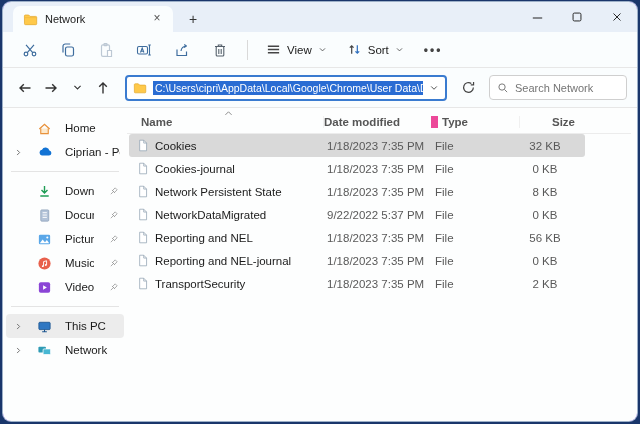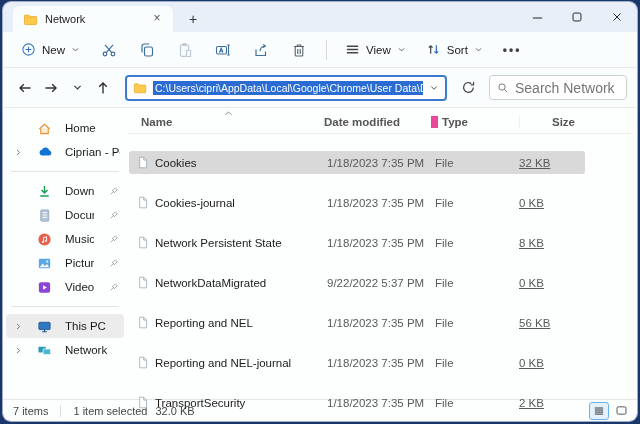--- a/index.html
+++ b/index.html
@@ -36,47 +36,47 @@
     flex:1; height:26px; margin:0 6px 0 8px; border:2px solid #3a7bd0; border-radius:4px;
     background:#fff; display:flex; align-items:center; padding:0 6px; gap:6px; min-width:0;
   }
   .path-selected { font-size:10.5px; color:#fff; background:#2a6cd3; padding:1px 2px; white-space:nowrap; overflow:hidden; }
   .addr-chev { margin-left:auto; }
   .refresh-btn { width:26px; height:26px; display:flex; align-items:center; justify-content:center; }
   .searchbox {
     width:138px; height:25px; border:1px solid #cfcfcf; border-radius:4px; background:#fff;
     display:flex; align-items:center; padding:0 7px; gap:6px; margin-left:6px;
   }
-  .searchbox input { border:none; outline:none; width:100%; font-size:14px; font-family:"Liberation Sans",sans-serif; color:#333; }
+  .searchbox input { border:none; outline:none; width:100%; font-size:11px; font-family:"Liberation Sans",sans-serif; color:#333; }
   .searchbox input::placeholder { color:#757575; }
   
   .main { flex:1; display:flex; min-height:0; background:#fdfefe; }
   .sidebar { width:124px; flex:0 0 auto; padding-top:8px; }
   .sitem { height:24px; display:flex; align-items:center; gap:12px; padding:0 4px 0 6px; font-size:11.5px; color:#1b1b1b; border-radius:4px; margin:0 3px; }
   .sitem .chev { width:12px; display:flex; justify-content:center; }
   .sitem .sicon { width:17px; display:flex; justify-content:center; }
   .sitem .slabel { flex:1; white-space:nowrap; overflow:hidden; }
   .sitem .pin { width:14px; display:flex; justify-content:center; opacity:.75; }
   .sitem.selected { background:#ececec; }
   .sdivider { height:1px; background:#e4e4e4; margin:7px 8px; }
   
   .content { flex:1; min-width:0; padding-top:2px; position:relative; }
   .listheader { display:flex; align-items:center; height:24px; font-size:11.5px; color:#555; position:relative; border-bottom:1px solid #ececec; margin-right:6px;font-weight:bold; }
   .h-name { width:196px; padding-left:14px; }
   .h-date { width:108px; border-left:1px solid #f0f0f0; padding-left:0; }
   .h-type { width:88px; border-left:7px solid #ec4899; padding-left:4px; }
   .h-size { width:62px; border-left:1px solid #f0f0f0; text-align:right; padding-right:6px; }
   .sort-caret { position:absolute; left:96px; top:-2px; }
-  .frow { display:flex; align-items:center; height:23px; font-size:11.5px; margin:17px 0 0 2px; width:456px; border-radius:3px; }
+  .frow { display:flex; align-items:center; height:23px; font-size:11.5px; margin:0 0 0 2px; width:456px; border-radius:3px; }
   .frow.selected { background:#d9d9d9; }
   .f-icon { width:22px; display:flex; justify-content:center; padding-left:4px; }
   .f-name { width:172px; color:#1b1b1b; padding-left:4px; white-space:nowrap; overflow:hidden; }
   .f-date { width:108px; color:#595959; padding-left:4px; }
   .f-type { width:88px; color:#595959; padding-left:4px; }
-  .f-size { width:58px; color:#595959; text-align:left; padding-right:6px;text-decoration:underline; }
+  .f-size { width:58px; color:#595959; text-align:center; padding-right:6px; }
   
   .statusbar { height:22px; border-top:1px solid #e7e7e7; background:#fdfefe; display:flex; align-items:center; font-size:11px; color:#444; padding:0 6px 0 10px; flex:0 0 auto; }
   .st-items { padding-right:12px; }
   .st-sel { border-left:1px solid #dcdcdc; padding-left:12px; }
   .st-size { padding-left:8px; }
   .st-spacer { flex:1; }
   .view-toggle { width:20px; height:18px; display:flex; align-items:center; justify-content:center; border-radius:3px; margin-left:2px; }
   .view-toggle.active { border:1px solid #6cb2e8; background:#e3f1fb; }
   svg { display:block; }
 </style>
@@ -111,34 +111,20 @@
       </div>
       <div class="win-btn">
         <svg width="14" height="14" viewBox="0 0 16 16">
             <path d="M4 4l8 8M12 4l-8 8" stroke="#222" stroke-width="1.1"></path>
           </svg>
       </div>
     </div>
   </div>
 
   <div class="toolbar">
-    <button class="tbtn">
-      <span>
-          <svg width="15" height="15" viewBox="0 0 16 16">
-            <circle cx="8" cy="8" r="6" fill="none" stroke="#2f6fbe" stroke-width="1.1"></circle>
-            <path d="M8 5v6M5 8h6" stroke="#2f6fbe" stroke-width="1.1"></path>
-          </svg>
-        </span>
-      <span>New</span>
-      <span>
-          <svg width="9" height="9" viewBox="0 0 16 16">
-            <path d="M3.5 6L8 10.5 12.5 6" fill="none" stroke="#555" stroke-width="1.6"></path>
-          </svg>
-        </span>
-    </button>
     <button class="tbtn icon-btn">
       <span>
           <svg width="16" height="16" viewBox="0 0 16 16" fill="none" stroke="#3e6d9e" stroke-width="1.2">
             <circle cx="4" cy="12" r="1.8"></circle>
             <circle cx="12" cy="12" r="1.8"></circle>
             <path d="M5.3 10.7L12 2.8M10.7 10.7L4 2.8"></path>
           </svg>
         </span>
     </button>
     <button class="tbtn icon-btn">
@@ -329,59 +315,59 @@
                 <path d="M6 2.5h4v5.5H6z"></path>
                 <path d="M4.8 8h6.4M8 8v5.5"></path>
               </g>
             </svg>
           </span>
       </div>
       <div class="sitem">
         <span class="chev"></span>
         <span class="sicon">
             <svg width="15" height="15" viewBox="0 0 16 16">
+              <rect x="2" y="3" width="12" height="10" rx="1.3" fill="#5aa7e8"></rect>
+              <path d="M3 12l3-4 2.5 3 2-2.5 2.5 3.5z" fill="#fff"></path>
+              <circle cx="11" cy="5.8" r="1.1" fill="#fff"></circle>
+            </svg>
+          </span>
+        <span class="slabel">Pictures</span>
+        <span class="pin">
+            <svg width="11" height="11" viewBox="0 0 16 16" fill="none" stroke="#777" stroke-width="1.1">
+              <g transform="rotate(45 8 8)">
+                <path d="M6 2.5h4v5.5H6z"></path>
+                <path d="M4.8 8h6.4M8 8v5.5"></path>
+              </g>
+            </svg>
+          </span>
+      </div>
+      <div class="sitem">
+        <span class="chev"></span>
+        <span class="sicon">
+            <svg width="15" height="15" viewBox="0 0 16 16">
               <circle cx="8" cy="8" r="6.5" fill="#e8604c"></circle>
               <path d="M7 10.8V6l3.2-.9v4.4" fill="none" stroke="#fff" stroke-width="1"></path>
               <circle cx="6.2" cy="10.8" r="1" fill="#fff"></circle>
               <circle cx="9.4" cy="9.6" r="1" fill="#fff"></circle>
             </svg>
           </span>
         <span class="slabel">Music</span>
         <span class="pin">
             <svg width="11" height="11" viewBox="0 0 16 16" fill="none" stroke="#777" stroke-width="1.1">
               <g transform="rotate(45 8 8)">
                 <path d="M6 2.5h4v5.5H6z"></path>
                 <path d="M4.8 8h6.4M8 8v5.5"></path>
               </g>
             </svg>
           </span>
       </div>
       <div class="sitem">
         <span class="chev"></span>
         <span class="sicon">
             <svg width="15" height="15" viewBox="0 0 16 16">
-              <rect x="2" y="3" width="12" height="10" rx="1.3" fill="#5aa7e8"></rect>
-              <path d="M3 12l3-4 2.5 3 2-2.5 2.5 3.5z" fill="#fff"></path>
-              <circle cx="11" cy="5.8" r="1.1" fill="#fff"></circle>
-            </svg>
-          </span>
-        <span class="slabel">Pictures</span>
-        <span class="pin">
-            <svg width="11" height="11" viewBox="0 0 16 16" fill="none" stroke="#777" stroke-width="1.1">
-              <g transform="rotate(45 8 8)">
-                <path d="M6 2.5h4v5.5H6z"></path>
-                <path d="M4.8 8h6.4M8 8v5.5"></path>
-              </g>
-            </svg>
-          </span>
-      </div>
-      <div class="sitem">
-        <span class="chev"></span>
-        <span class="sicon">
-            <svg width="15" height="15" viewBox="0 0 16 16">
               <rect x="2" y="2.5" width="12" height="11" rx="2" fill="#8b45d6"></rect>
               <path d="M6.5 5.5l4 2.5-4 2.5z" fill="#fff"></path>
             </svg>
           </span>
         <span class="slabel">Videos</span>
         <span class="pin">
             <svg width="11" height="11" viewBox="0 0 16 16" fill="none" stroke="#777" stroke-width="1.1">
               <g transform="rotate(45 8 8)">
                 <path d="M6 2.5h4v5.5H6z"></path>
                 <path d="M4.8 8h6.4M8 8v5.5"></path>
@@ -513,29 +499,13 @@
             </svg>
           </span>
         <span class="f-name">TransportSecurity</span>
         <span class="f-date">1/18/2023 7:35 PM</span>
         <span class="f-type">File</span>
         <span class="f-size">2 KB</span>
       </div>
     </div>
   </div>
 
-  <div class="statusbar">
-    <span class="st-items">7 items</span>
-    <span class="st-sel">1 item selected</span>
-    <span class="st-size">32.0 KB</span>
-    <span class="st-spacer"></span>
-    <span class="view-toggle active">
-      <svg width="12" height="12" viewBox="0 0 16 16">
-          <path d="M2.5 4h11M2.5 6.7h11M2.5 9.4h11M2.5 12.1h11" stroke="#333" stroke-width="1.3"></path>
-        </svg>
-    </span>
-    <span class="view-toggle">
-      <svg width="13" height="13" viewBox="0 0 16 16">
-          <rect x="2.5" y="3.5" width="11" height="9" rx="1.5" fill="none" stroke="#555" stroke-width="1.2"></rect>
-        </svg>
-    </span>
-  </div>
 </div>
 
 </body></html>

